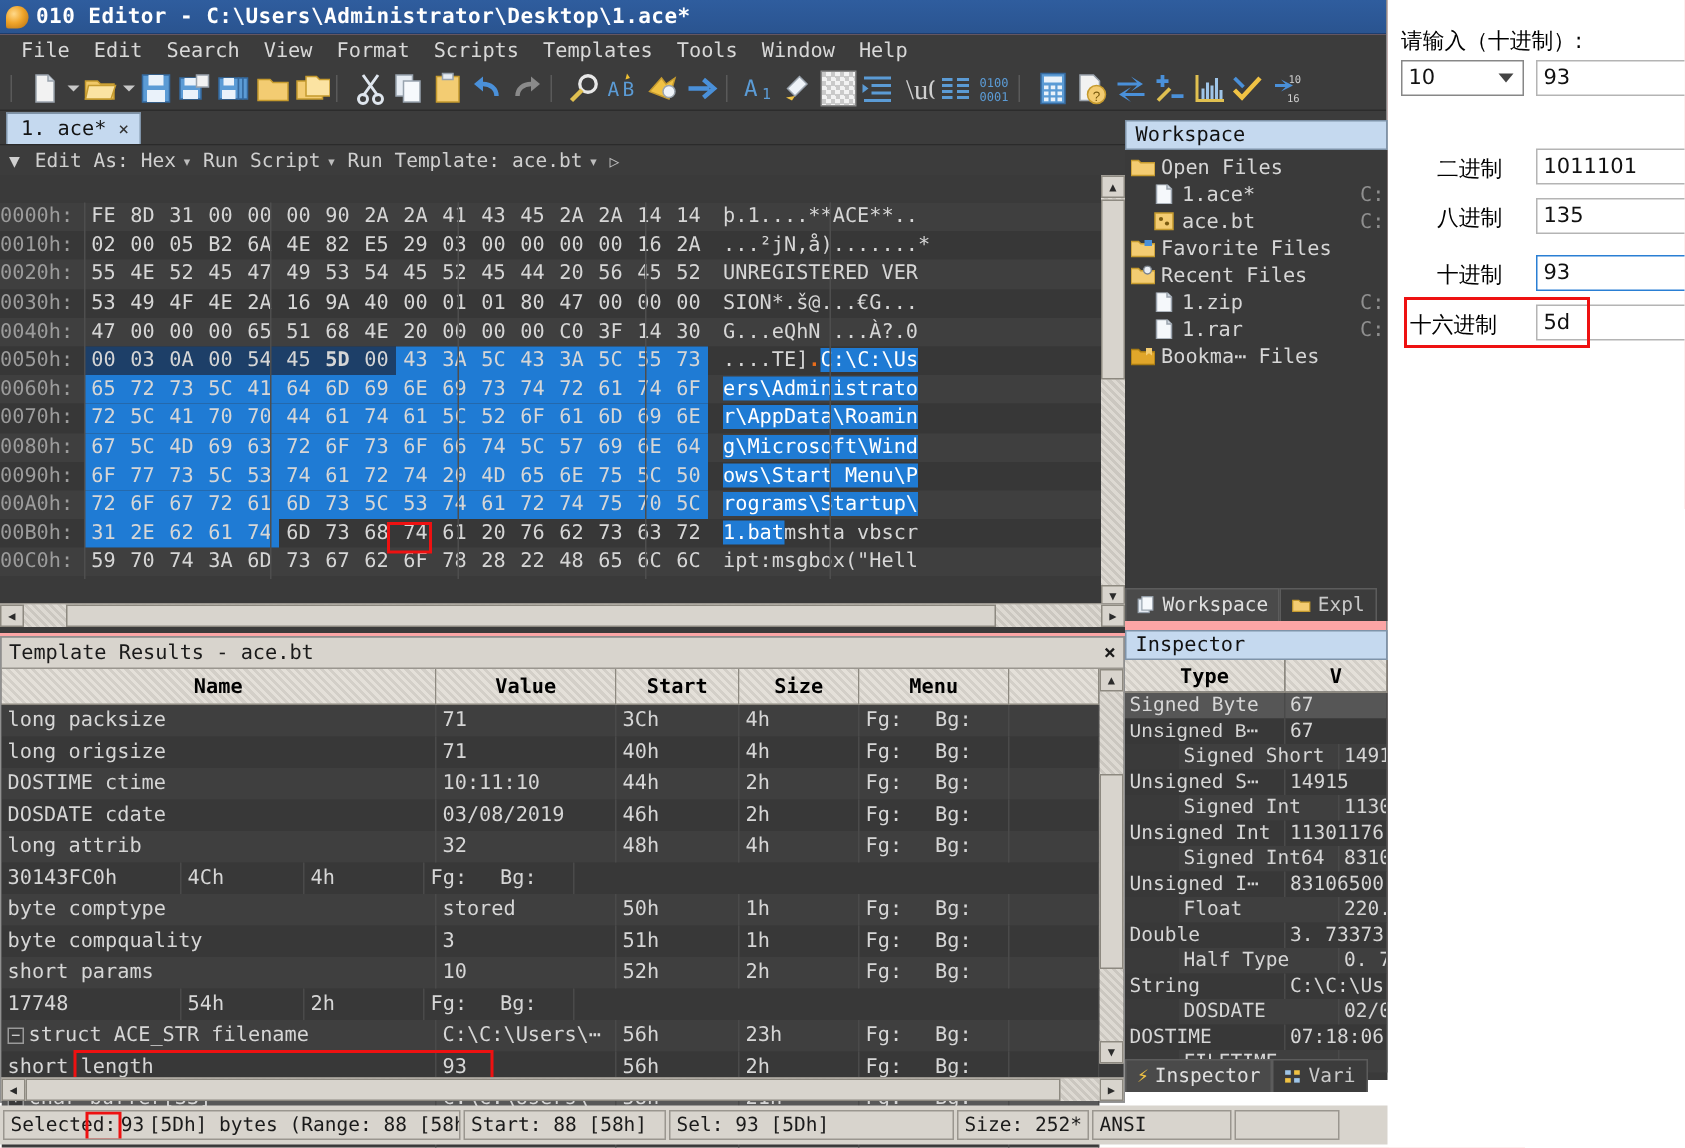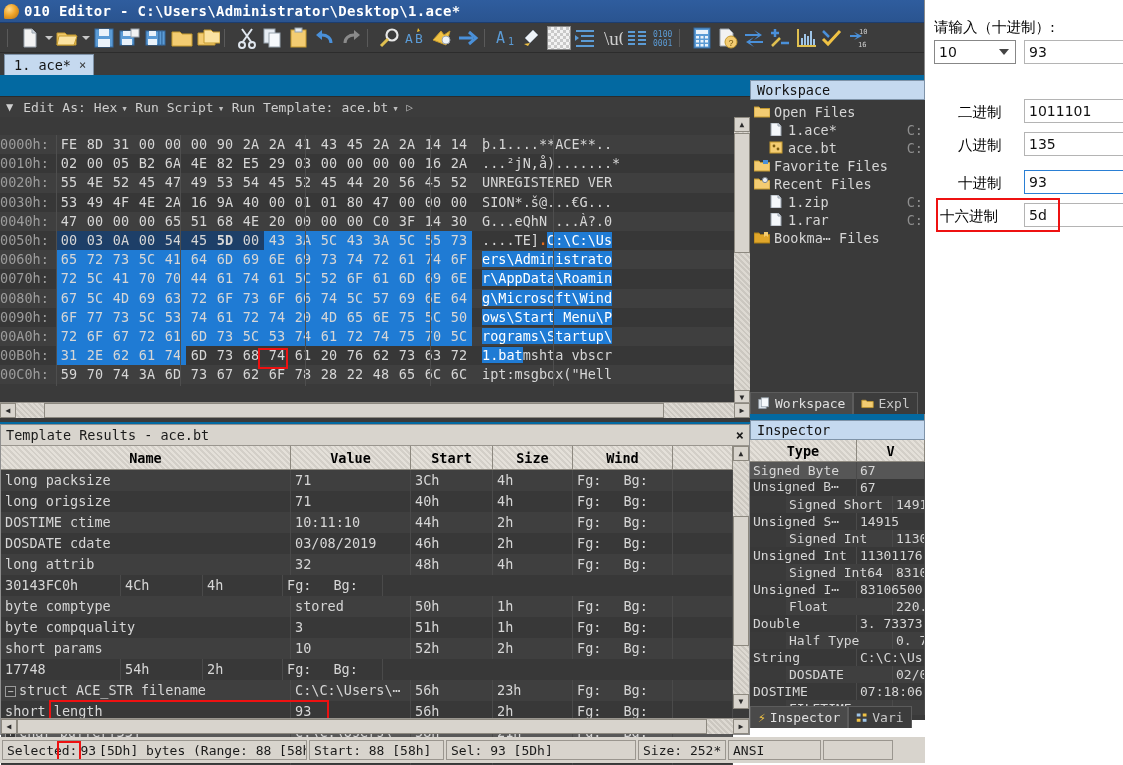--- a/index.html
+++ b/index.html
@@ -8,21 +8,21 @@
     width: 1123px; height: 765px;
     overflow: hidden;
     background: #ffffff;
     font-family: "DejaVu Sans Mono", "Liberation Mono", monospace;
   }
   #root { position: relative; width: 1123px; height: 765px; }
 
   
   #editor-window {
     position: absolute; left: 0; top: 0; width: 925px; height: 668px;
-    background: #0369a1;
+    background: #fca5a5;
     border-right: 1px solid #8a8a8a;
   }
 
   
   #titlebar {
     height: 23px; background: linear-gradient(#2f5d9e,#2a5490);
     color: #ffffff; display: flex; align-items: center;
     font-size: 14px; letter-spacing: .3px;
     padding-left: 4px;
     border-bottom: 1px solid #1d3d6e;
@@ -203,20 +203,32 @@
 
 <div id="root">
 
   <div id="editor-window">
 
     <div id="titlebar">
       <div class="app-icon"></div>
       <div class="title-text">010 Editor - C:\Users\Administrator\Desktop\1.ace*</div>
     </div>
 
+    <div id="menubar">
+      <div class="menu-item">File</div>
+      <div class="menu-item">Edit</div>
+      <div class="menu-item">Search</div>
+      <div class="menu-item">View</div>
+      <div class="menu-item">Format</div>
+      <div class="menu-item">Scripts</div>
+      <div class="menu-item">Templates</div>
+      <div class="menu-item">Tools</div>
+      <div class="menu-item">Window</div>
+      <div class="menu-item">Help</div>
+    </div>
 
     <div id="toolbar">
       <div class="tbsep"></div>
 
       <div class="tb">
         <svg width="24" height="24" viewBox="0 0 24 24">
             <path d="M6 3h8l4 4v14H6z" fill="#f2f2f2" stroke="#9aa3ad"></path>
             <path d="M14 3v4h4" fill="#cfd6de" stroke="#9aa3ad"></path>
           </svg>
       </div>
@@ -500,21 +512,21 @@
         <span>Template Results - ace.bt</span>
         <span style="font-weight:bold;">×</span>
       </div>
       <div style="display:flex;">
         <div style="flex:1;overflow:hidden;">
           <div id="tmplhdr">
             <div class="th" style="width:290px;">Name</div>
             <div class="th" style="width:120px;">Value</div>
             <div class="th" style="width:82px;">Start</div>
             <div class="th" style="width:80px;">Size</div>
-            <div class="th" style="width:100px;">Wind</div>
+            <div class="th" style="width:100px;">Menu</div>
             <div class="th" style="flex:1;"></div>
           </div>
           <div id="tmplbody" style="position:relative;">
               <div class="trow even">
                 <div class="tcell" style="width: 290px;"><span class="tree-ind">            </span><span>long packsize</span></div>
                 <div class="tcell" style="width: 120px;">71</div>
                 <div class="tcell" style="width: 82px;">3Ch</div>
                 <div class="tcell" style="width: 80px;">4h</div>
                 <div class="tcell" style="width: 100px;"><span style="margin-right: 22px;">Fg:</span><span>Bg:</span></div>
                 <div class="tcell" style="flex: 1 1 0%;"></div>

